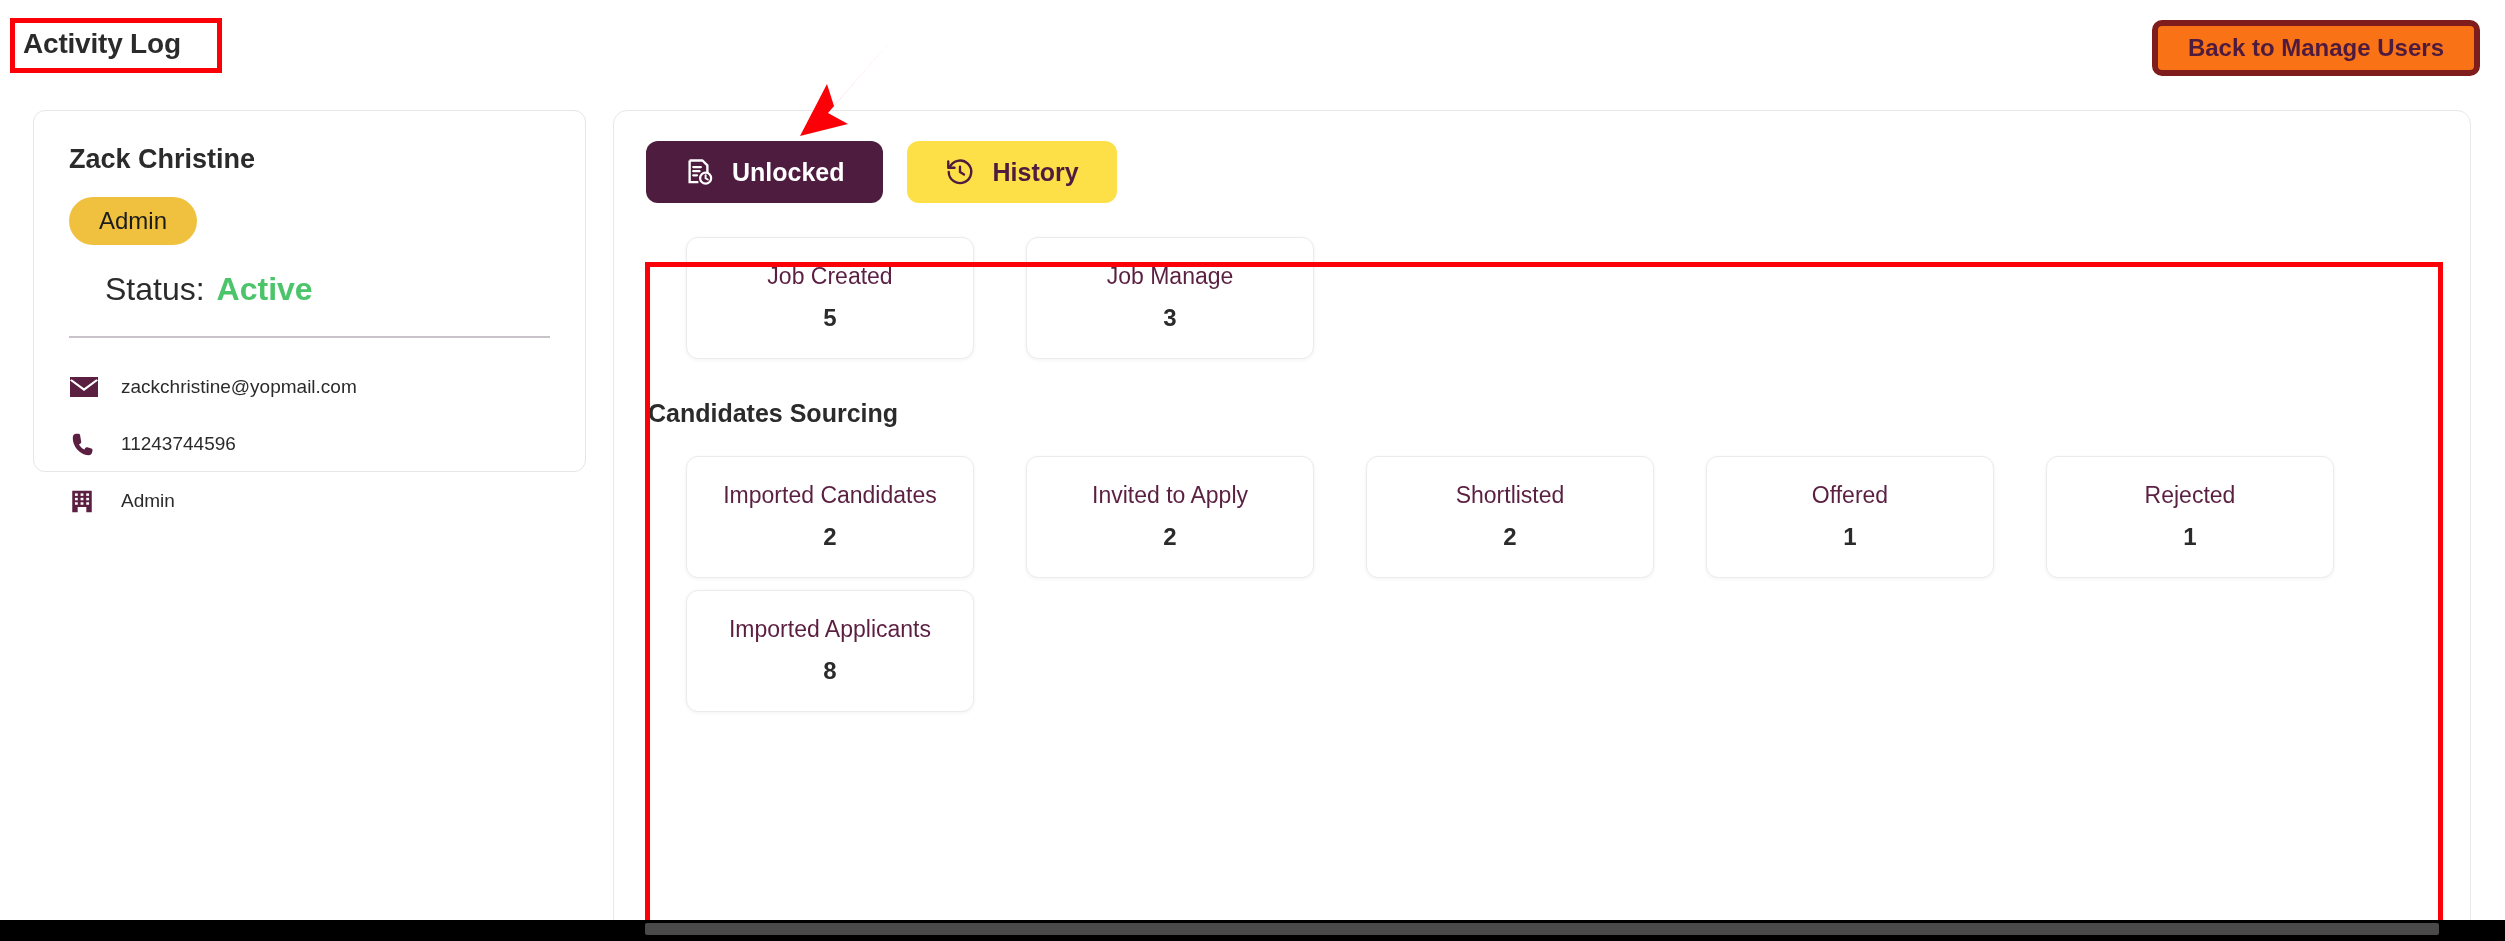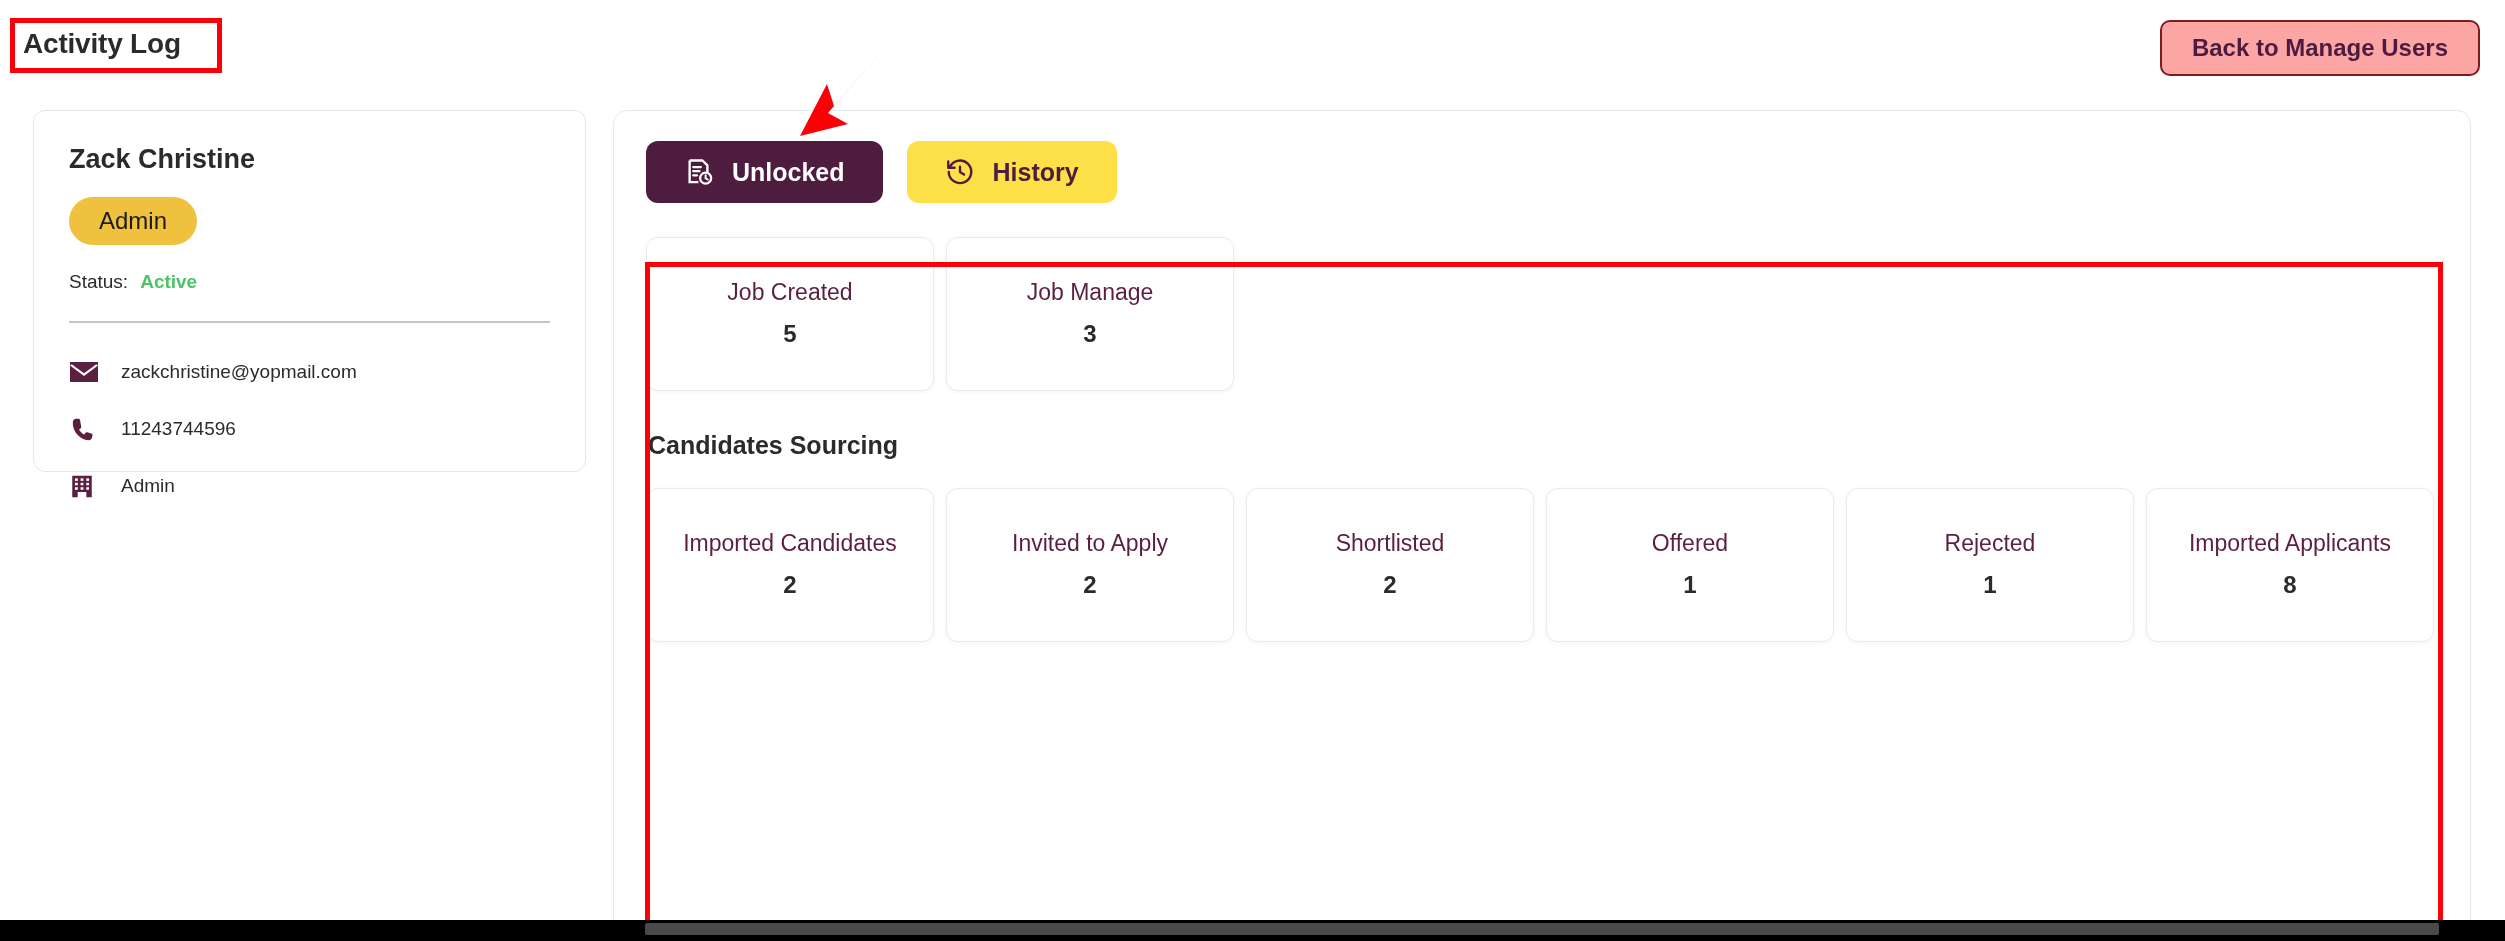--- a/index.html
+++ b/index.html
@@ -40,23 +40,23 @@
     background: transparent;
     pointer-events: none;
   }
 
   #back-button {
     position: absolute;
     right: 25px;
     top: 20px;
     height: 56px;
     padding: 0 30px;
-    border: 2px solid #7f1d1d;
+    border: 6px solid #7f1d1d;
     border-radius: 10px;
-    background: #fca5a5;
+    background: #f97316;
     color: #4e1b3e;
     font-family: "Liberation Sans", sans-serif;
     font-size: 24px;
     font-weight: bold;
     cursor: pointer;
     display: flex;
     align-items: center;
     white-space: nowrap;
   }
 
@@ -87,23 +87,24 @@
     height: 48px;
     padding: 0 30px;
     border-radius: 24px;
     background: #efc13e;
     color: #1c1c1c;
     font-size: 24px;
     margin-bottom: 26px;
   }
 
   #status-row {
-    font-size: 19px;
+    font-size: 32px;
     color: #2b2b2b;
     margin-bottom: 28px;
+    margin-left: 36px;
   }
   #status-value {
     color: #4cc46a;
     font-weight: bold;
     margin-left: 12px;
   }
 
   #profile-divider {
     height: 2px;
     background: #9c8fa1;
@@ -183,31 +184,32 @@
 
   .stat-grid {
     display: flex;
     flex-wrap: wrap;
     gap: 12px;
     margin-bottom: 40px;
   }
 
   .stat-card {
     width: 288px;
-    height: 154px;
+    height: 122px;
     background: #ffffff;
     border: 1.5px solid #eceaec;
     border-radius: 12px;
     box-shadow: 0 1px 4px rgba(0,0,0,0.05);
     display: flex;
     flex-direction: column;
     align-items: center;
     justify-content: center;
     gap: 14px;
     cursor: pointer;
+    margin-left: 40px;
   }
   .stat-label {
     font-size: 23px;
     color: #5b1f42;
     text-align: center;
     line-height: 1.1;
   }
   .stat-value {
     font-size: 24px;
     font-weight: bold;

